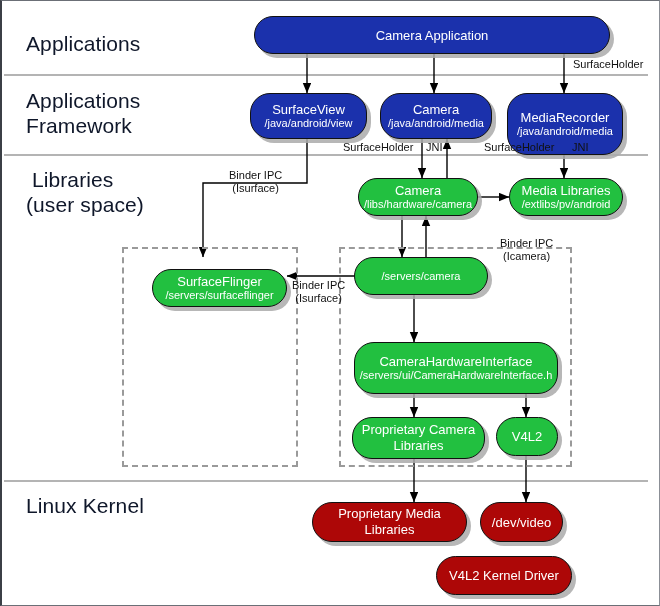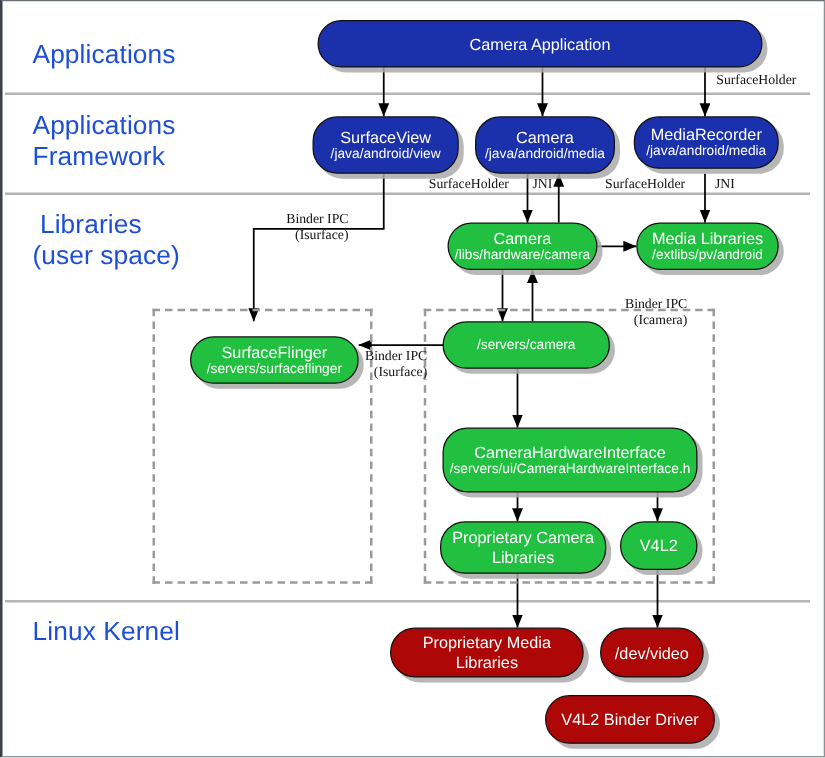--- a/index.html
+++ b/index.html
@@ -2,34 +2,34 @@
 <html><head>
 <meta charset="utf-8">
 <style>
   html,body{margin:0;padding:0;background:#fff;}
   body{font-family:"Liberation Sans",sans-serif;}
   #stage{position:relative;width:660px;height:606px;background:#ffffff;
          border-left:2px solid #3b3f46;border-top:1px solid #6b6f76;
          border-right:1px solid #8b8f96;border-bottom:1px solid #6b6f76;
          box-sizing:border-box;overflow:hidden;}
   #svg-layer{position:absolute;left:0;top:0;width:660px;height:606px;}
-  .layer-label{position:absolute;color:#1d4ed8;font-size:21px;line-height:25px;
+  .layer-label{position:absolute;color:#0f172a;font-size:21px;line-height:25px;
                white-space:pre;letter-spacing:0.1px;}
   .node{position:absolute;box-sizing:border-box;display:flex;flex-direction:column;
         align-items:center;justify-content:center;color:#ffffff;text-align:center;
         border:1px solid #111;border-radius:20px;
         box-shadow:4px 4px 0 rgba(170,170,170,0.85);}
   .node .t1{font-size:13px;line-height:15px;white-space:pre;}
   .node .t2{font-size:11px;line-height:13px;white-space:pre;text-align:right;}
   .node.blue{background:#1b31ac;}
   .node.green{background:#22c040;}
   .node.red{background:#ad0707;}
   .node.two-line-title .t1{font-size:13px;line-height:16px;}
   .edge-label{position:absolute;color:#111;font-size:11px;line-height:13px;
-              white-space:pre;text-align:right;font-family:Liberation Serif, serif;}
+              white-space:pre;text-align:center;}
   .dash-box{position:absolute;border:2px dashed #9a9a9a;box-sizing:border-box;}
 </style>
 </head>
 <body>
 
 <div id="stage">
 
   <svg id="svg-layer" viewBox="0 0 660 606" xmlns="http://www.w3.org/2000/svg">
     <defs>
       <marker id="ah" markerWidth="9" markerHeight="9" refX="7.4" refY="3.1" orient="auto" markerUnits="strokeWidth">
@@ -98,21 +98,21 @@
   <div class="node blue" style="left:248px;top:92px;width:117px;height:46px;">
     <span class="t1">SurfaceView</span>
     <span class="t2">/java/android/view</span>
   </div>
 
   <div class="node blue" style="left:378px;top:92px;width:112px;height:46px;">
     <span class="t1">Camera</span>
     <span class="t2">/java/android/media</span>
   </div>
 
-  <div class="node blue" style="left:505px;top:92px;width:116px;height:42px;">
+  <div class="node blue" style="left:505px;top:92px;width:116px;height:62px;">
     <span class="t1">MediaRecorder</span>
     <span class="t2">/java/android/media</span>
   </div>
 
   <div class="node green" style="left:356px;top:177px;width:120px;height:38px;">
     <span class="t1">Camera</span>
     <span class="t2">/libs/hardware/camera</span>
   </div>
 
   <div class="node green" style="left:507px;top:177px;width:114px;height:38px;">
@@ -146,21 +146,21 @@
   <div class="node red two-line-title" style="left:310px;top:501px;width:155px;height:40px;">
     <span class="t1">Proprietary Media
 Libraries</span>
   </div>
 
   <div class="node red" style="left:478px;top:501px;width:83px;height:40px;">
     <span class="t1">/dev/video</span>
   </div>
 
   <div class="node red" style="left:434px;top:555px;width:136px;height:39px;">
-    <span class="t1">V4L2 Binder Driver</span>
+    <span class="t1">V4L2 Kernel Driver</span>
   </div>
 
   <div class="edge-label" style="left:571px;top:57px;">SurfaceHolder</div>
 
   <div class="edge-label" style="left:341px;top:140px;">SurfaceHolder</div>
   <div class="edge-label" style="left:424px;top:140px;">JNI</div>
 
   <div class="edge-label" style="left:482px;top:140px;">SurfaceHolder</div>
   <div class="edge-label" style="left:570px;top:140px;">JNI</div>
 

